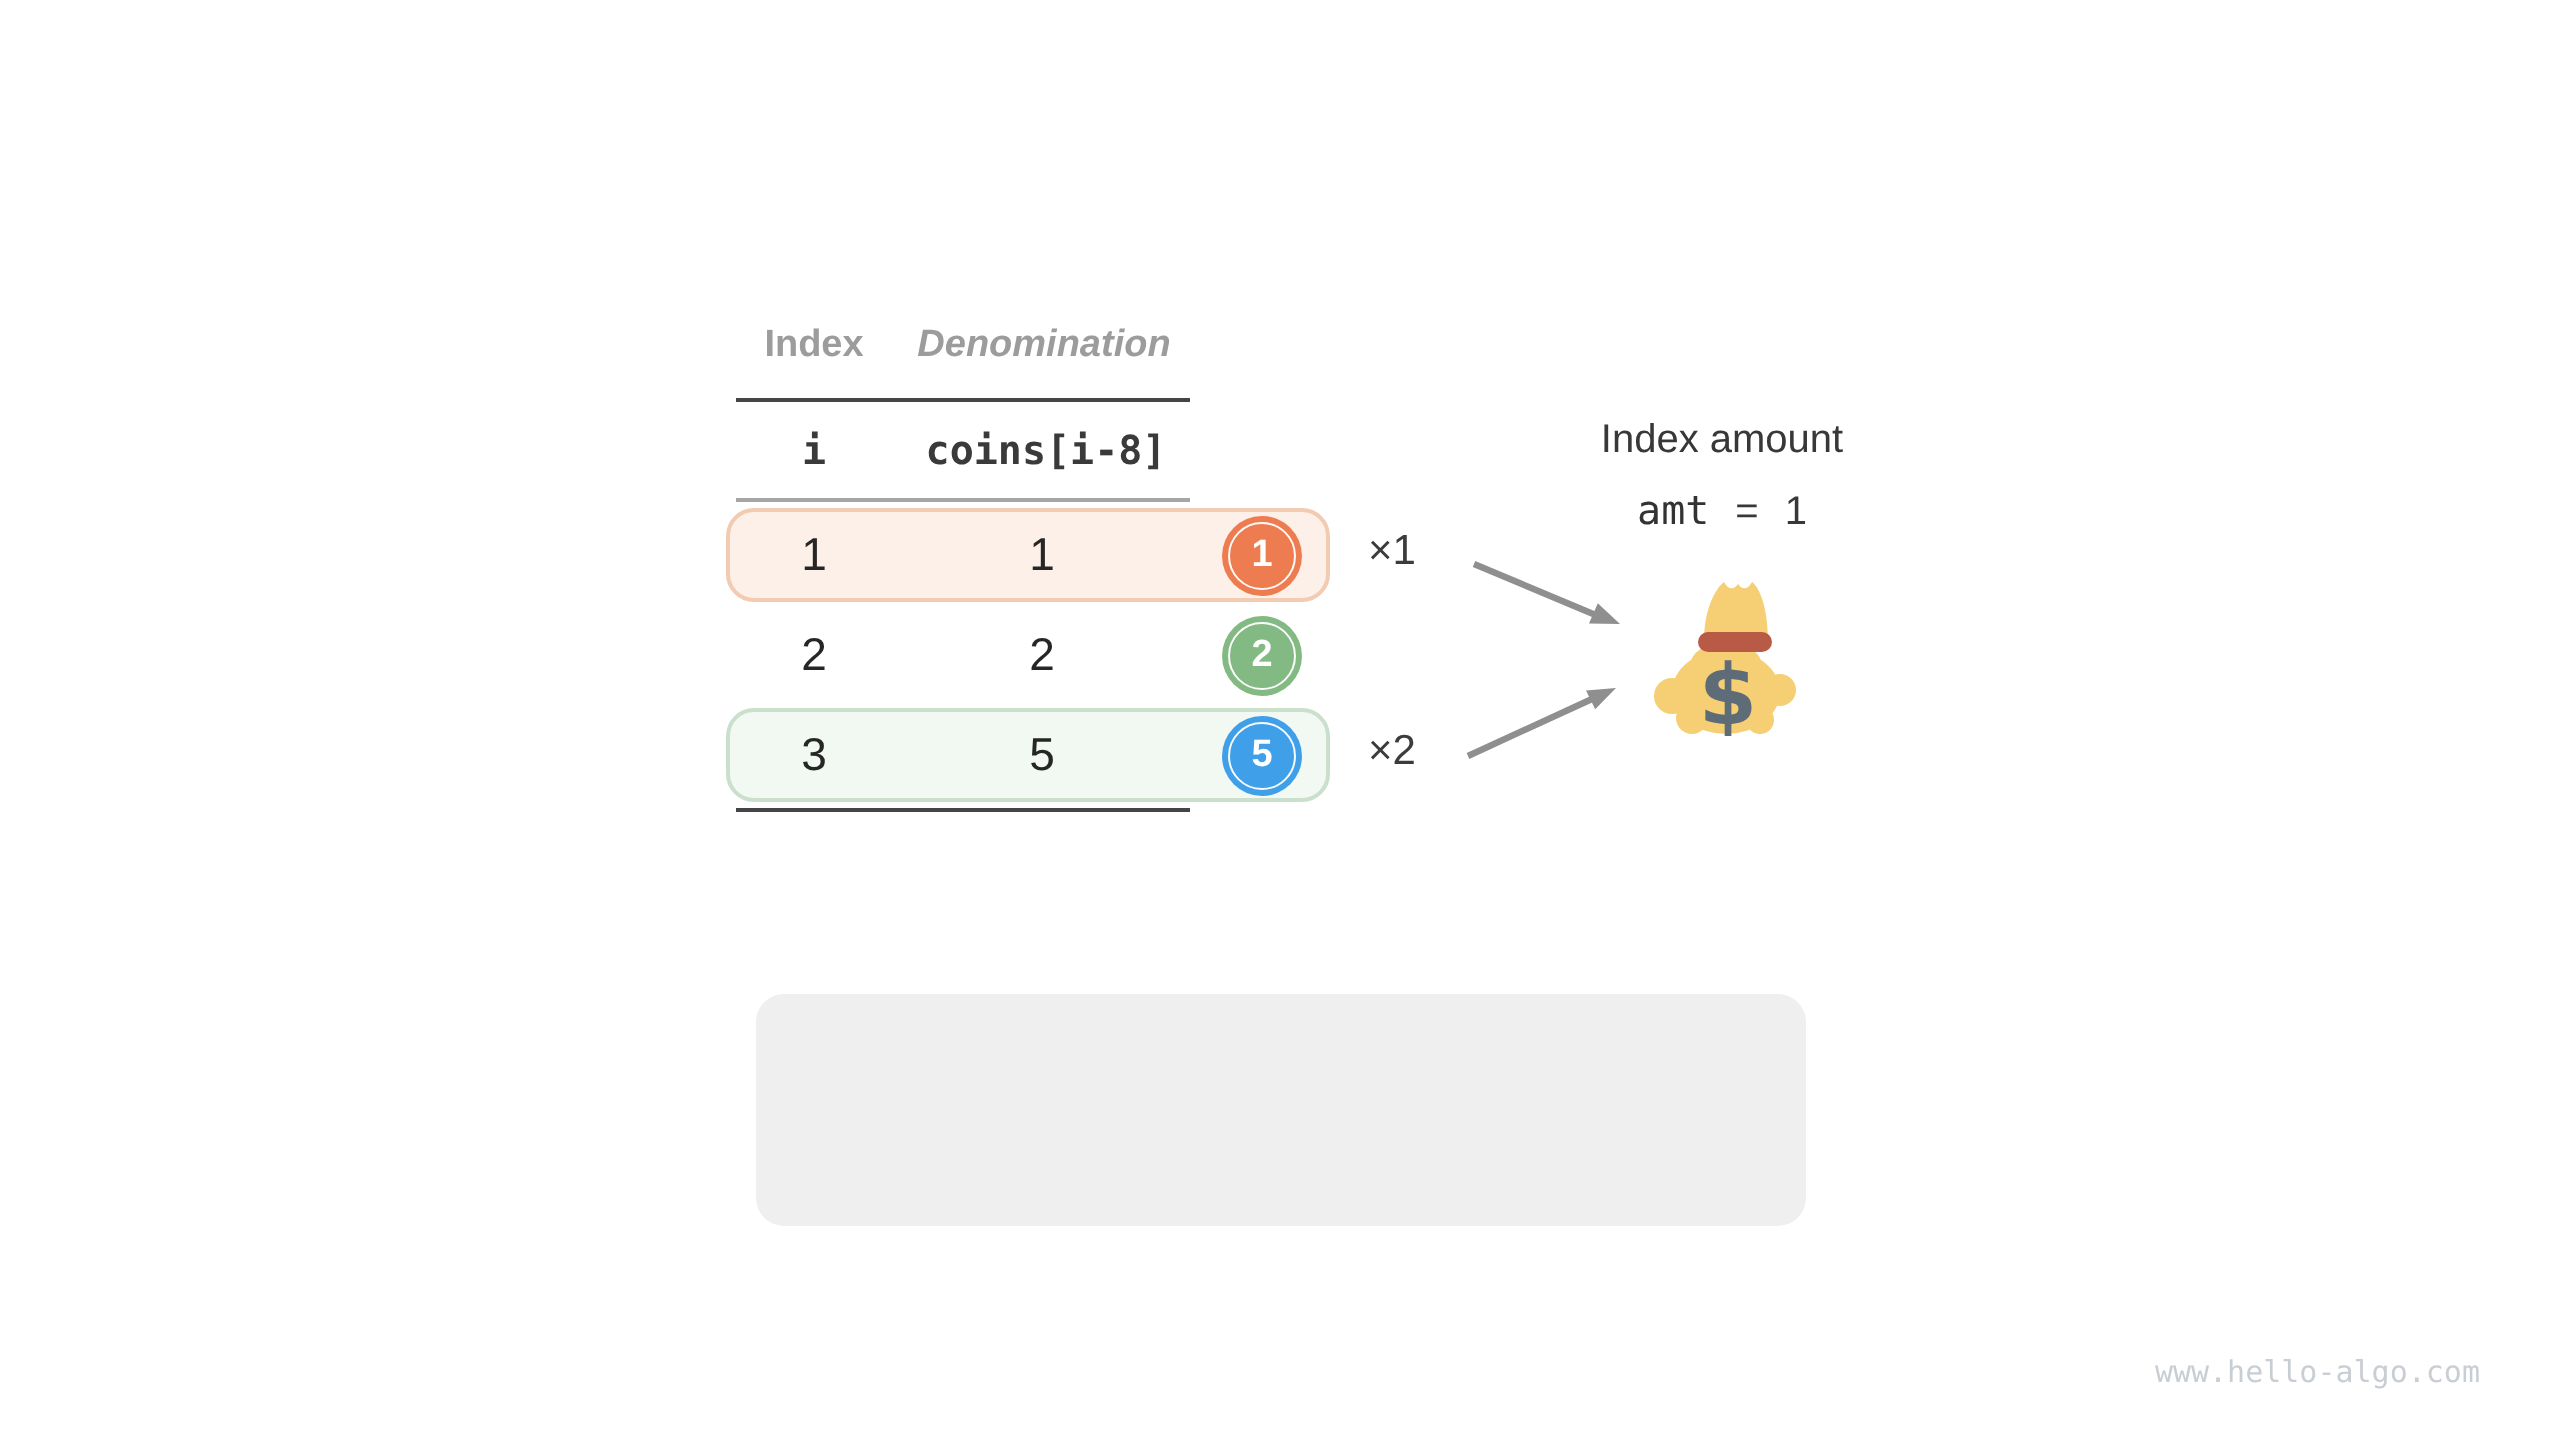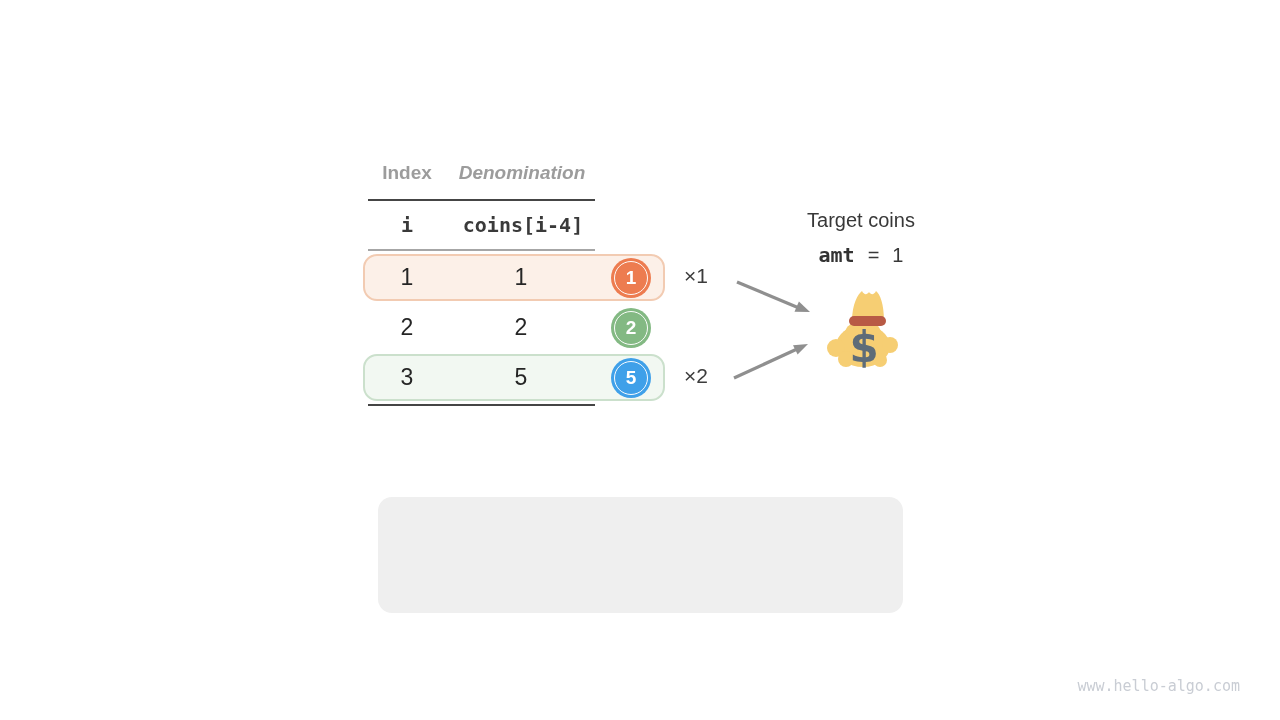--- a/index.html
+++ b/index.html
@@ -109,21 +109,21 @@
     width: 220px;
     display: flex;
     justify-content: center;
     align-items: baseline;
     gap: 13px;
     font-size: 20px;
     color: #383838;
   }
   .amt-var {
     font-family: "DejaVu Sans Mono", monospace;
-    font-weight: bold;
+    font-weight: normal;
     font-size: 20px;
     color: #333333;
   }
 
   
   .bag-body   { fill: var(--bag-body, #f6ce73); }
   .bag-band   { fill: var(--bag-band, #b85a45); }
   .bag-dollar {
     fill: var(--bag-dollar, #5e6c78);
     font-family: "DejaVu Sans", "Liberation Sans", sans-serif;
@@ -155,21 +155,21 @@
 <body>
 
 <div class="canvas">
 
   <div class="abs th-gray" style="left:368px; top:162px; width:78px;">Index</div>
   <div class="abs th-gray" style="left:453px; top:162px; width:138px;font-style:italic;">Denomination</div>
 
   <div class="abs hline dark" style="left:368px; top:199px; width:227px;"></div>
 
   <div class="abs th-code" style="left:368px; top:213px; width:78px;">i</div>
-  <div class="abs th-code" style="left:453px; top:213px; width:140px;">coins[i-4]</div>
+  <div class="abs th-code" style="left:453px; top:213px; width:140px;">coins[i-8]</div>
 
   <div class="abs hline light" style="left:368px; top:249px; width:227px;"></div>
 
   <div class="row row--orange" style="top:254px;">
     <div class="cell cell-i">1</div>
     <div class="cell cell-d">1</div>
     <div class="coin coin--orange coin--row">
       <span>1</span>
     </div>
   </div>
@@ -195,21 +195,21 @@
   <div class="abs times" style="left:684px; top:264px;">×1</div>
   <div class="abs times" style="left:684px; top:364px;">×2</div>
 
   <svg class="abs arrows" style="left:720px; top:265px;" width="110" height="125" viewBox="0 0 110 125">
     <line x1="17" y1="17" x2="79" y2="43"></line>
     <polygon class="arrowhead" points="90,47 74.5,46.8 78.9,36.6"></polygon>
     <line x1="14" y1="113" x2="76" y2="84.5"></line>
     <polygon class="arrowhead" points="88,79 77.6,89.6 73.0,80.2"></polygon>
   </svg>
 
-  <div class="abs target-title" style="left:751px; top:209px;">Target coins</div>
+  <div class="abs target-title" style="left:751px; top:209px;">Index amount</div>
   <div class="abs amt-line" style="left:751px; top:243px;">
     <span class="amt-var">amt</span>
     <span>=</span>
     <span>1</span>
   </div>
 
   <svg class="abs" style="left:824px; top:288px;" width="76" height="80" viewBox="0 0 76 80">
 
     <ellipse class="bag-body" cx="39" cy="58" rx="27" ry="21"></ellipse>
     <circle class="bag-body" cx="12" cy="60" r="9"></circle>

